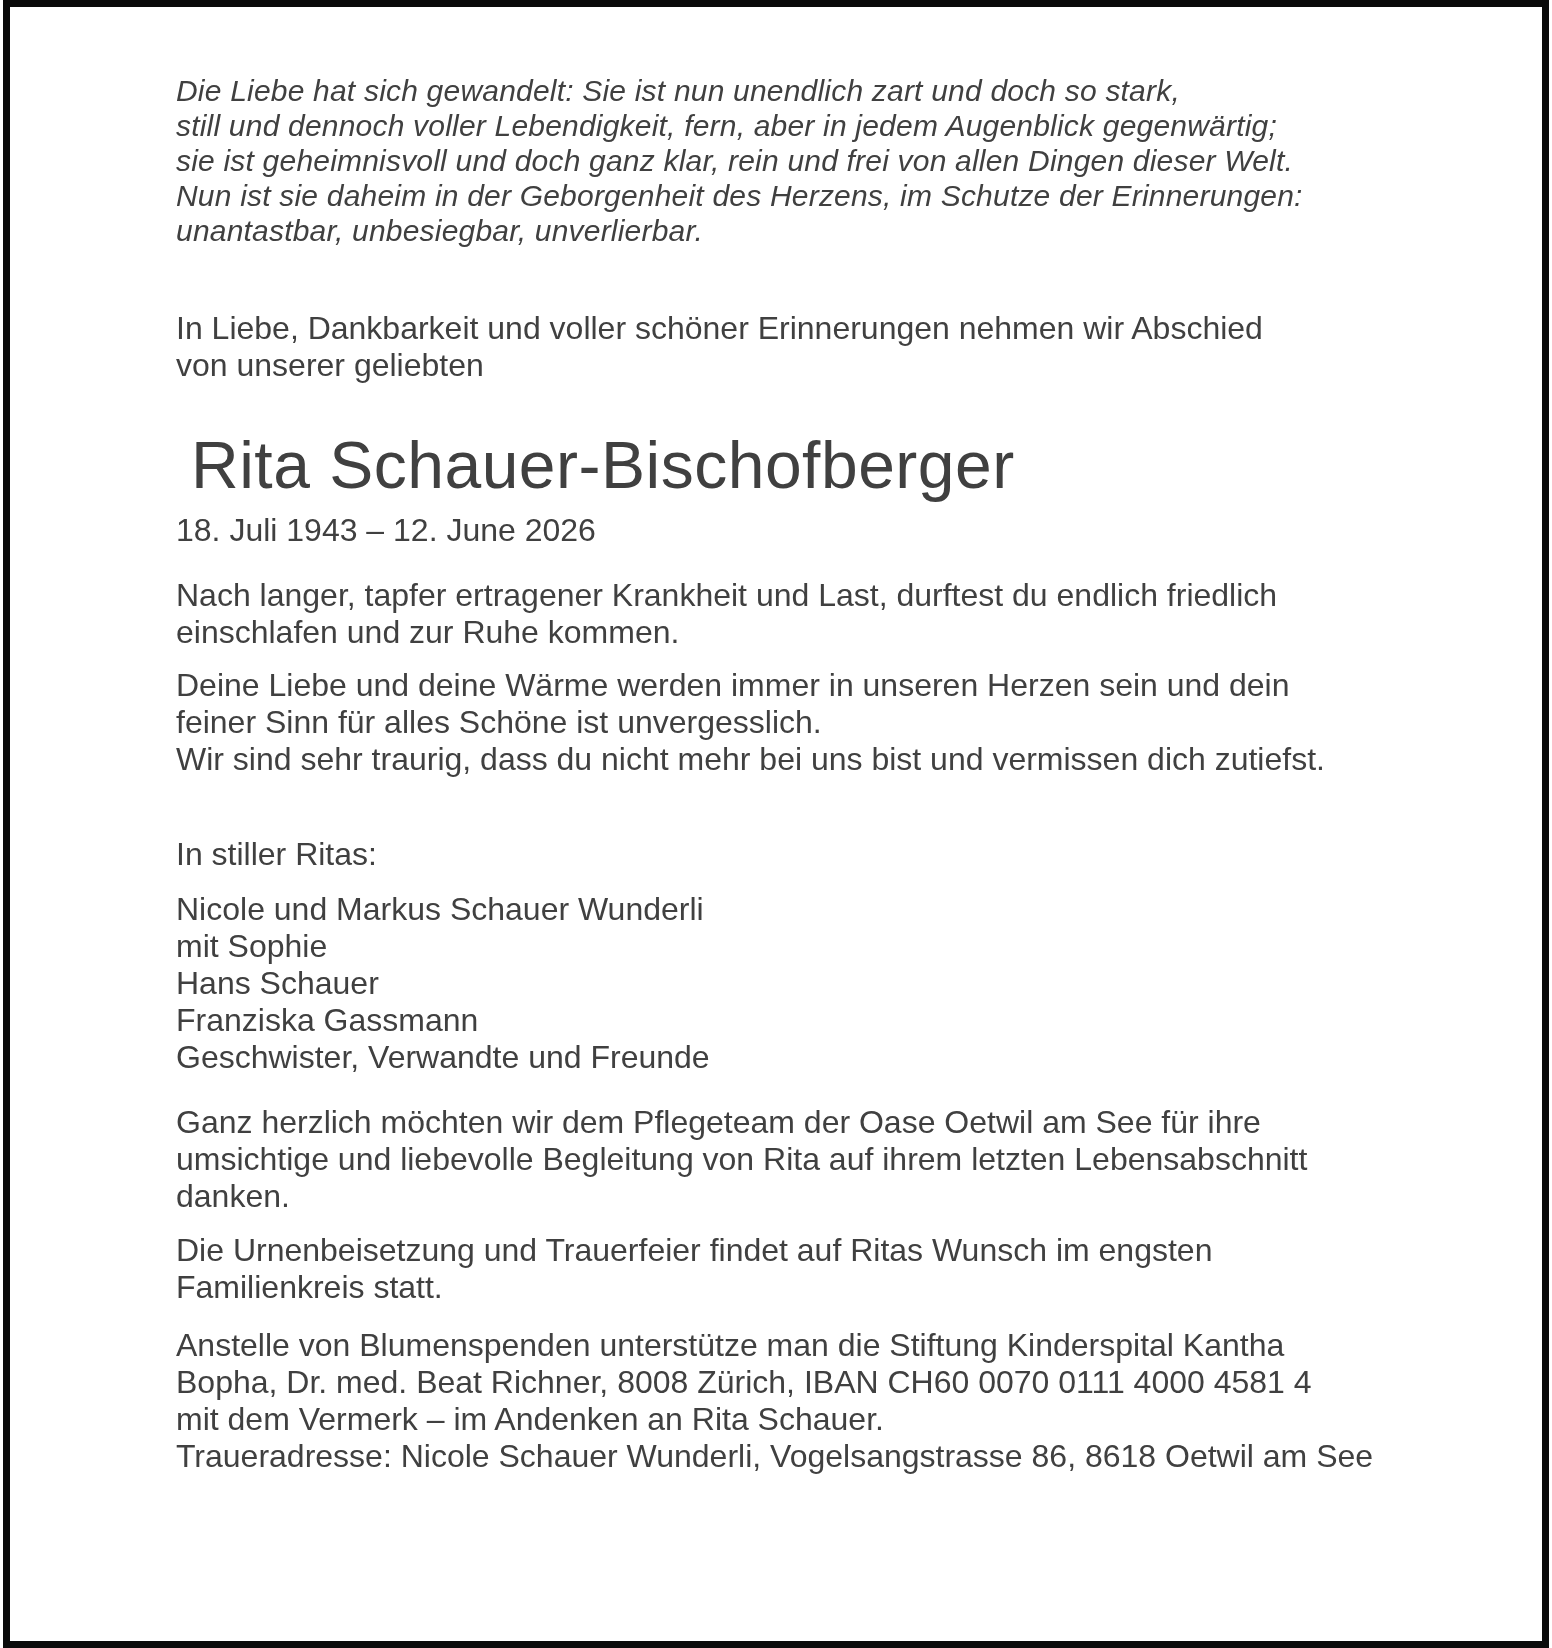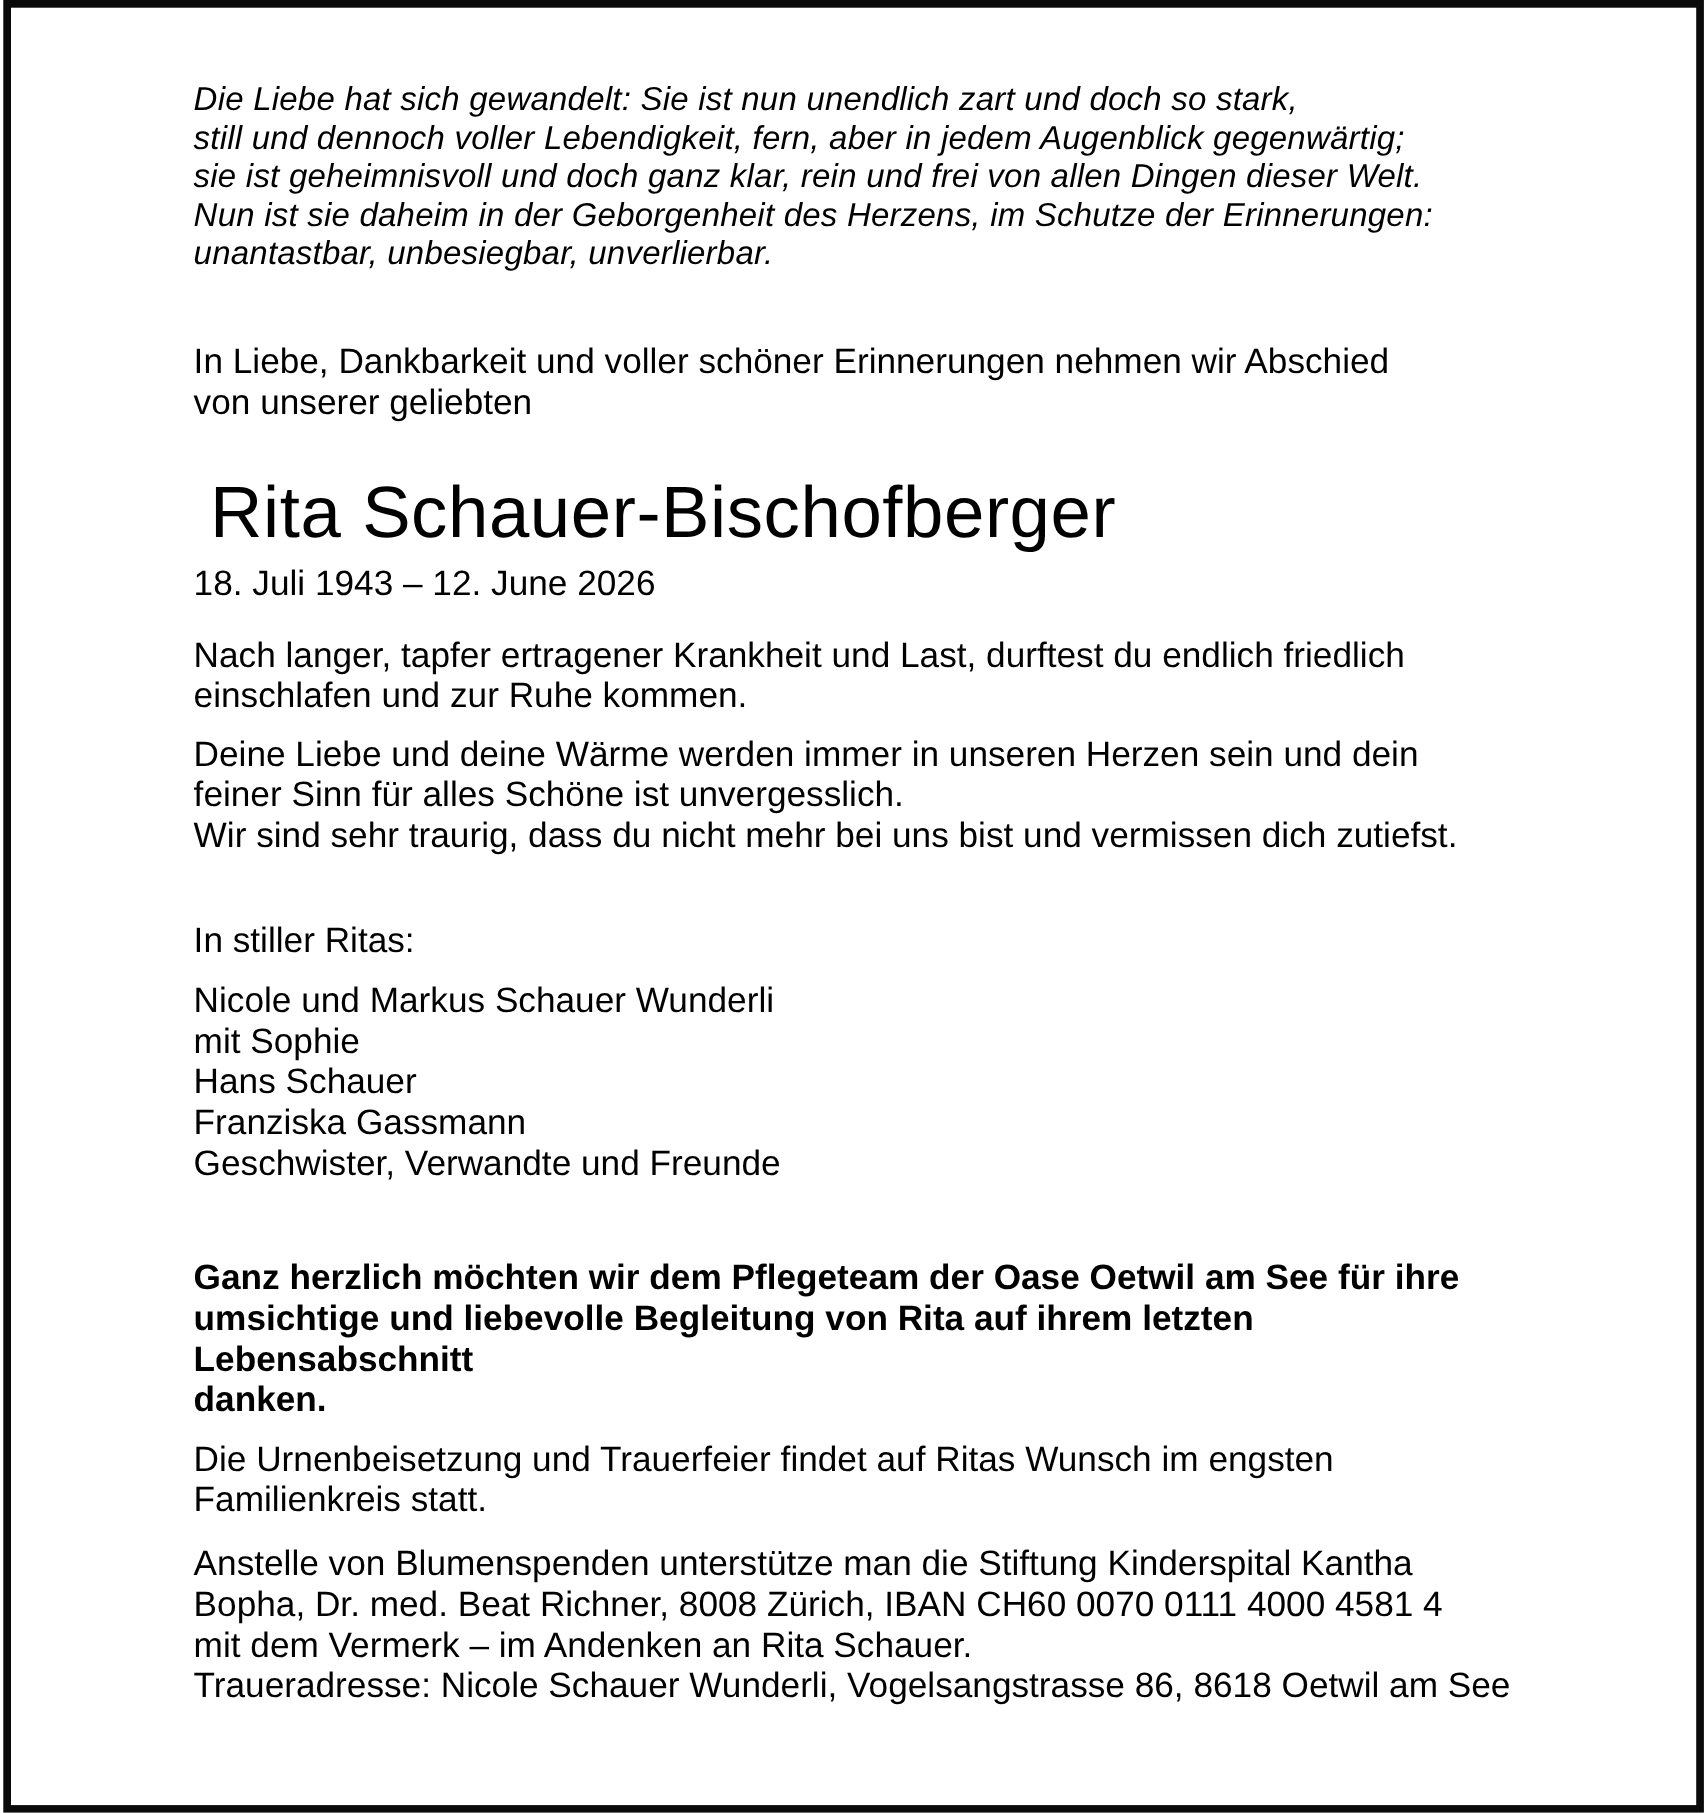--- a/index.html
+++ b/index.html
@@ -7,21 +7,21 @@
     padding: 0;
     background: #ffffff;
   }
   .page {
     position: relative;
     width: 1552px;
     height: 1648px;
     box-sizing: border-box;
     background: #ffffff;
     font-family: "Liberation Sans", "DejaVu Sans", sans-serif;
-    color: #000000;
+    color: #404040;
   }
   .frame {
     position: absolute;
     left: 3px;
     top: 0px;
     right: 3px;
     bottom: 0px;
     border: 7px solid #0a0a0a;
     pointer-events: none;
   }
@@ -58,21 +58,21 @@
   }
   .para {
     font-size: 32px;
     line-height: 37px;
   }
   .p1 { margin-top: 28px; }
   .p2 { margin-top: 16px; }
   .p3 { }
   .mourning-label { margin-top: 58px; }
   .mourners { margin-top: 18px; }
-  .thanks { margin-top: 67px; font-weight: bold; }
+  .thanks { margin-top: 28px; }
   .funeral { margin-top: 17px; }
   .donations { margin-top: 21px; }
   .address { }
 </style>
 </head>
 <body>
 
 <div class="page">
   <div class="frame"></div>
   <div class="content">

